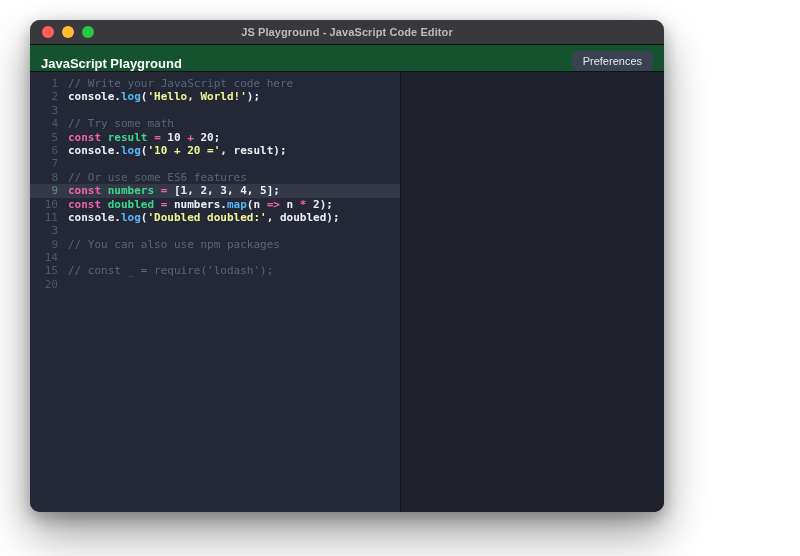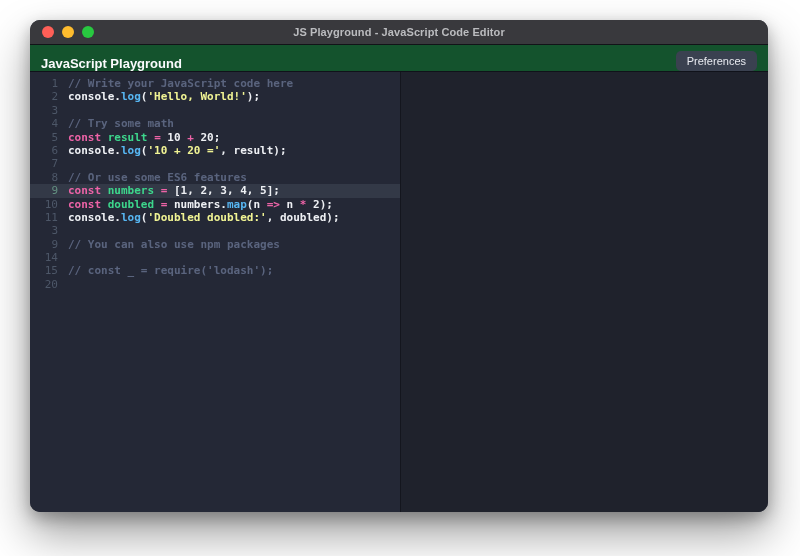--- a/index.html
+++ b/index.html
@@ -1,21 +1,21 @@
 <!DOCTYPE html>
 <html><head>
 <meta charset="utf-8">
 <style>
   html,body{margin:0;padding:0;}
   body{
     width:800px;height:556px;background:#ffffff;overflow:hidden;
     font-family:"Liberation Sans",sans-serif;position:relative;
   }
   .window{
-    position:absolute;left:30px;top:20px;width:738px;height:492px;
+    position:absolute;left:30px;top:20px;width:634px;height:492px;
     border-radius:10px;overflow:hidden;display:flex;flex-direction:column;
     box-shadow:0 22px 45px rgba(0,0,0,0.38),0 6px 16px rgba(0,0,0,0.28);
     background:#242836;
   }
   
   .titlebar{
     height:24px;flex:0 0 24px;background:#39393d;position:relative;
     display:flex;align-items:center;border-bottom:1px solid #121318;
   }
   .lights{display:flex;gap:8px;margin-left:12px;}
@@ -49,21 +49,21 @@
     display:flex;height:13.4px;line-height:13.4px;white-space:pre;
   }
   .line .ln{
     width:28px;flex:0 0 28px;text-align:right;color:#4d5768;
     font-weight:400;user-select:none;
   }
   .line .code{padding-left:10px;font-weight:700;color:#eef0f4;}
   .line.active{background:#333947;}
   .line.active .ln{color:#638f80;}
   .tok-p{color:#eef0f4;}
-  .tok-c{color:#5a647e;font-weight:700;}
+  .tok-c{color:#5a647e;font-weight:400;}
   .tok-k{color:#ed63a7;}
   .tok-v{color:#3dd68c;}
   .tok-f{color:#57b6f2;}
   .tok-s{color:#f1f494;}
 </style>
 </head>
 <body>
 
 <div class="window">
 

